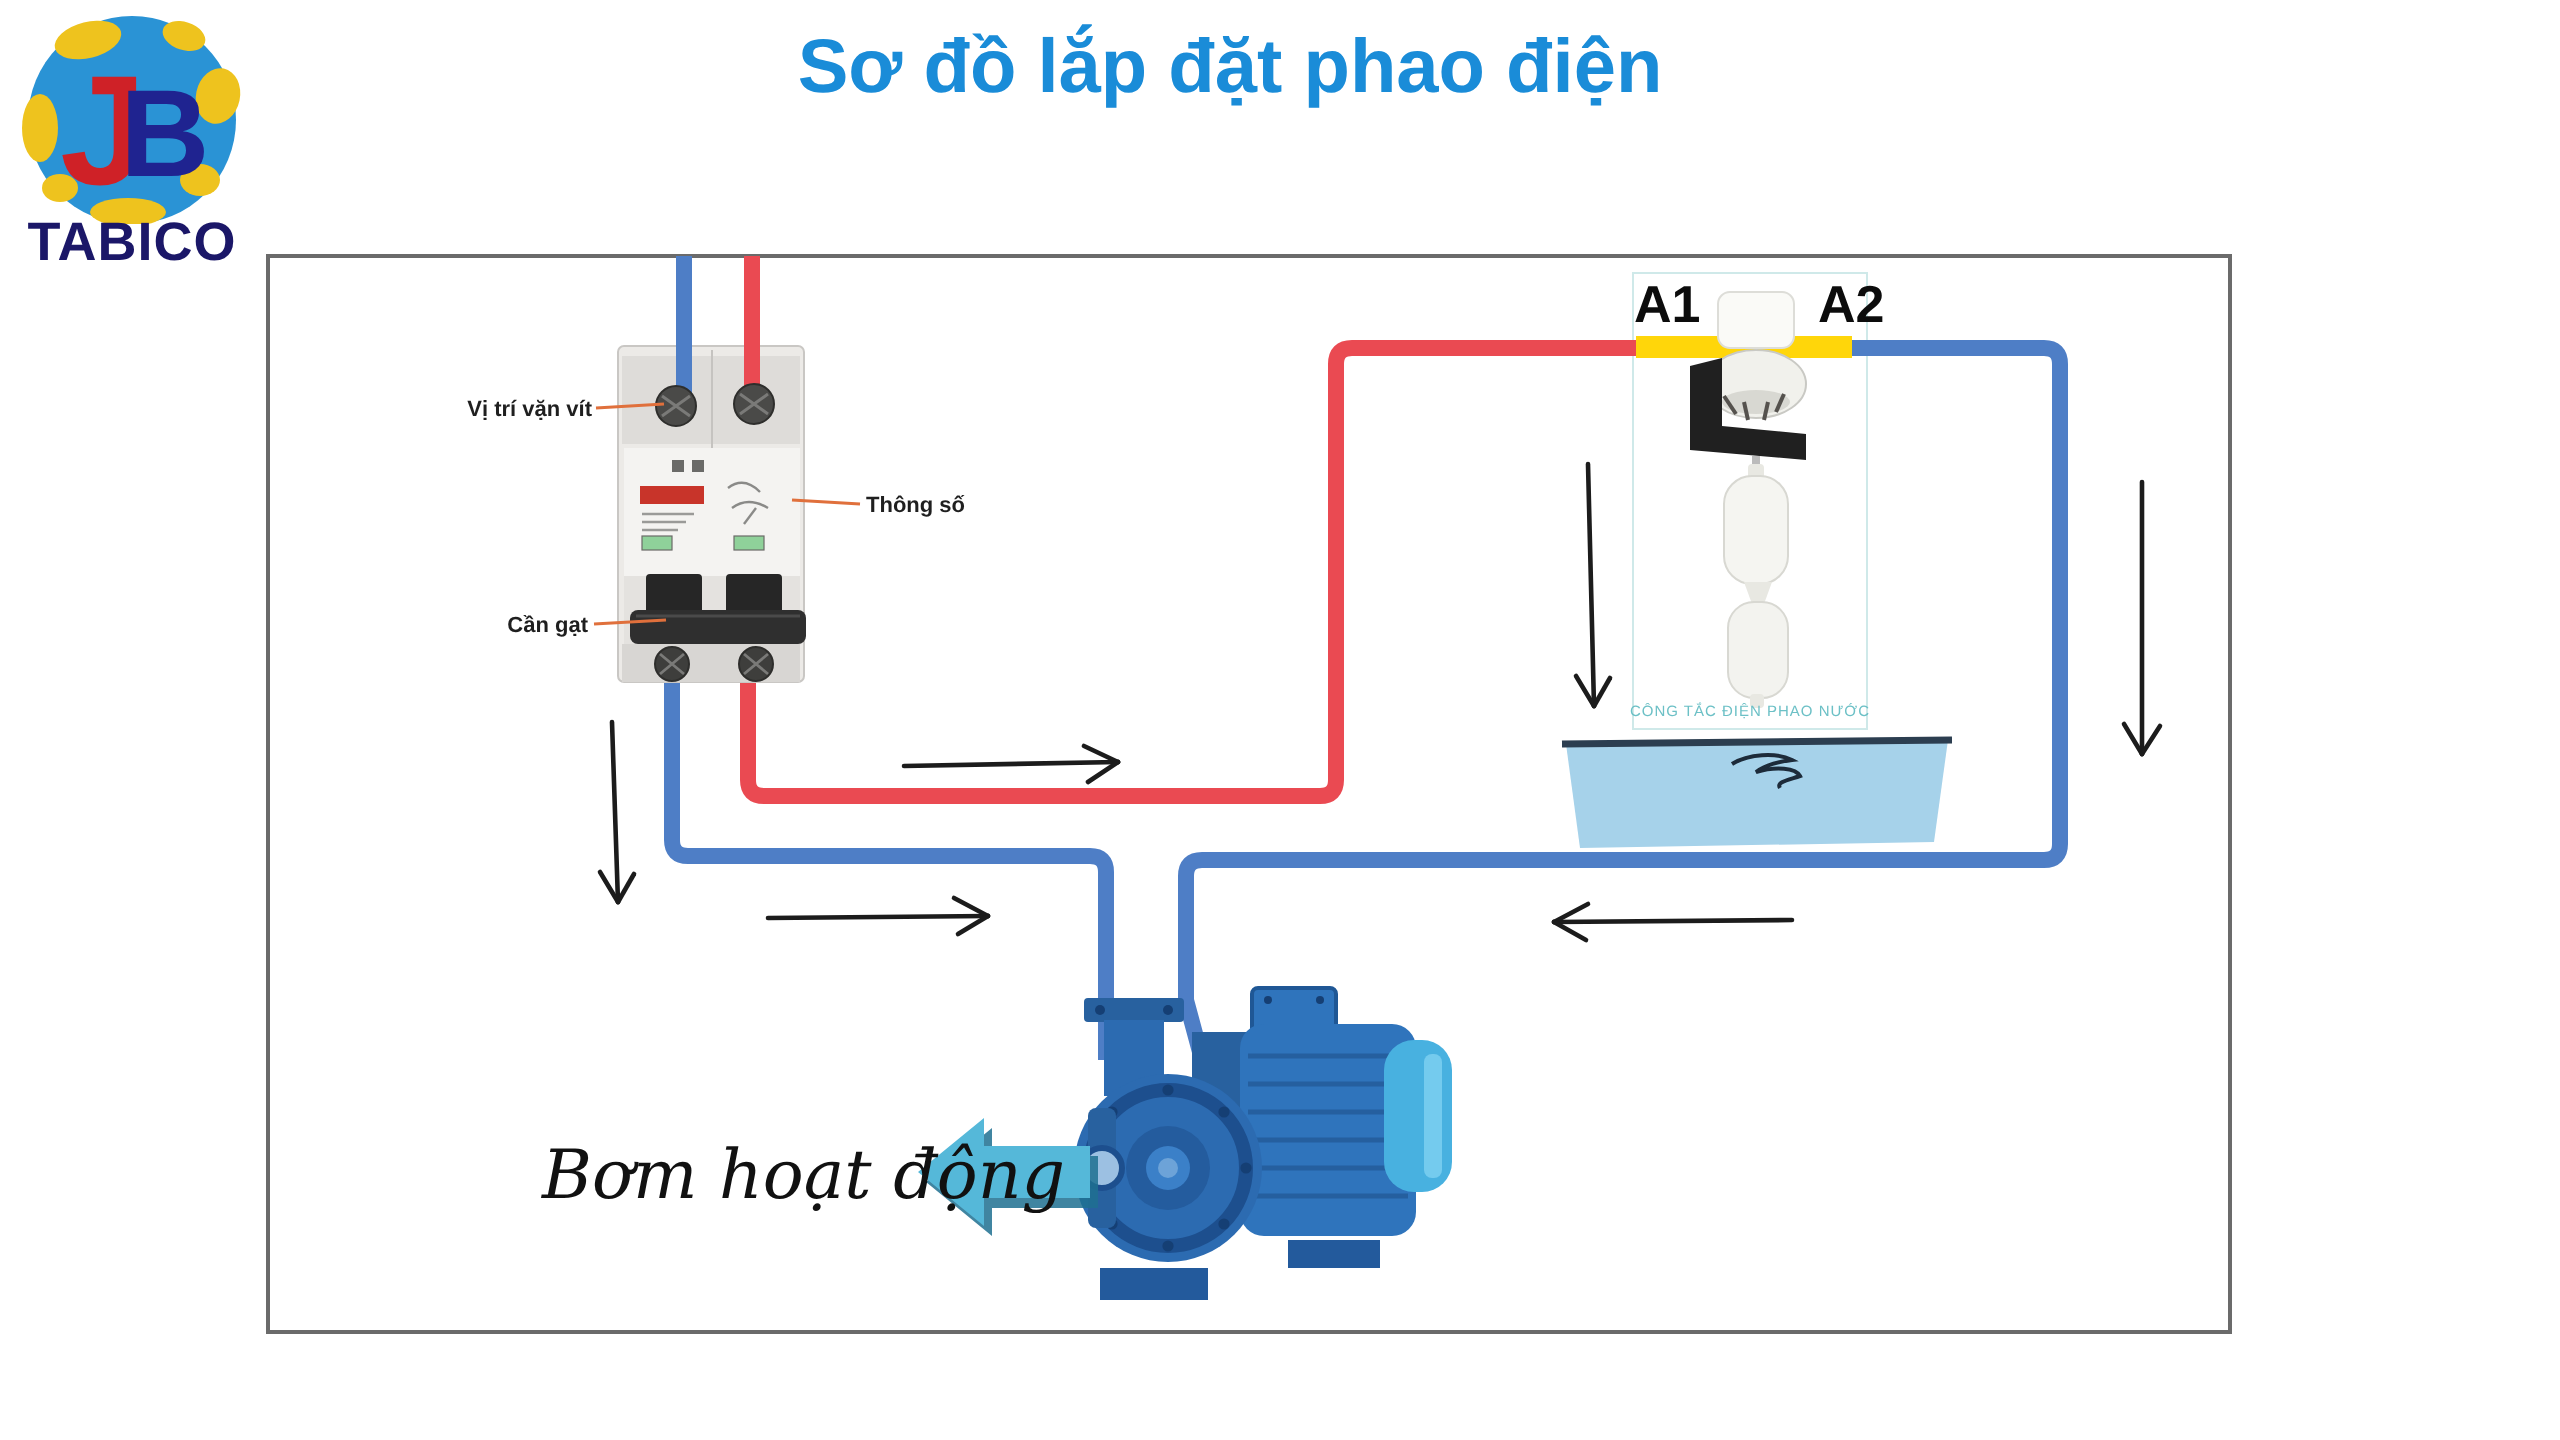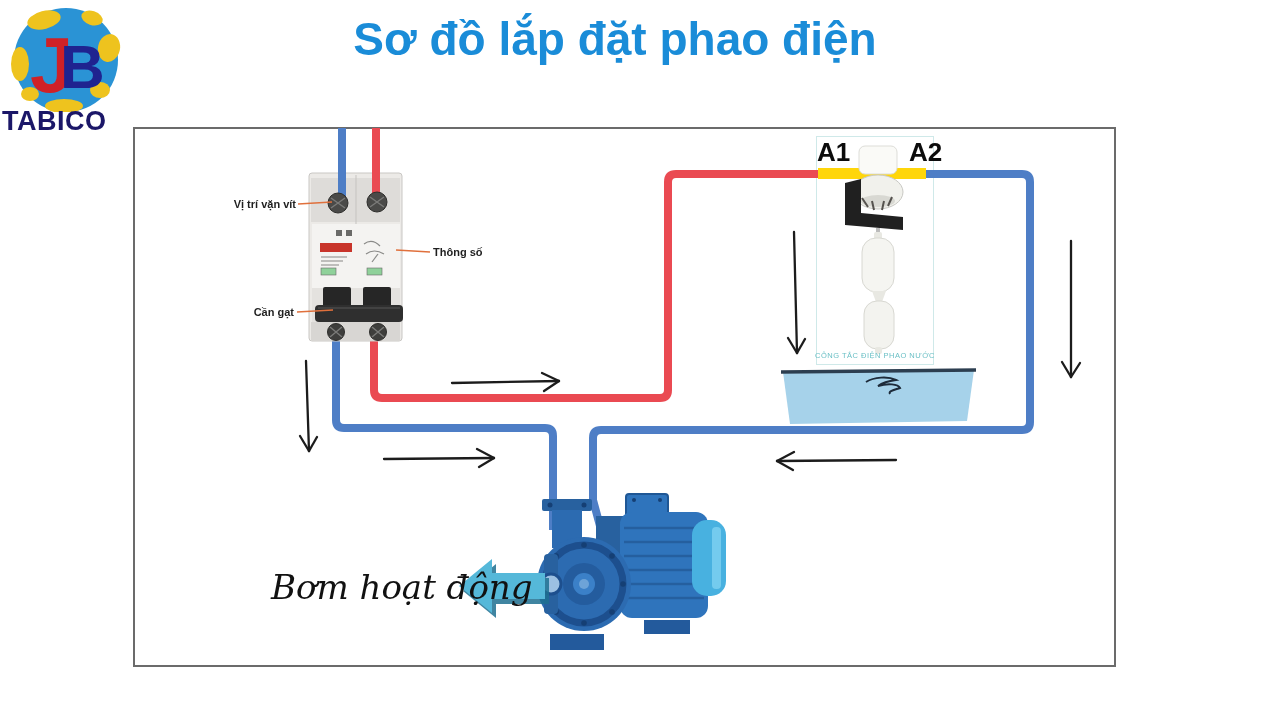--- a/index.html
+++ b/index.html
@@ -2,26 +2,26 @@
 <html><head>
 <meta charset="utf-8">
 <style>
   html,body{margin:0;padding:0;}
   body{
     width:1280px;height:720px;position:relative;overflow:hidden;
     background:#ffffff;font-family:"Liberation Sans",sans-serif;
   }
   .logo{position:absolute;left:6px;top:4px;width:120px;height:108px;}
   .brand-name{
-    position:absolute;left:2px;top:106px;width:128px;text-align:left;
+    position:absolute;left:2px;top:106px;width:128px;text-align:center;
     font-size:27px;font-weight:bold;color:#1b1768;letter-spacing:0.5px;
   }
   .slide-title{
     position:absolute;left:0;top:14px;width:1230px;text-align:center;
-    font-size:46px;font-weight:bold;color:#1a8cd8;line-height:1.1;
+    font-size:38px;font-weight:bold;color:#1a8cd8;line-height:1.1;
   }
   svg text{font-family:"Liberation Sans",sans-serif;}
   .pump-caption{font-family:"DejaVu Serif",serif;font-style:italic;}
 </style>
 </head>
 <body>
 
 <div class="logo">
   <svg width="120" height="108" viewBox="0 0 120 108">
     <circle cx="60" cy="56" r="52" fill="#2a93d5"></circle>

